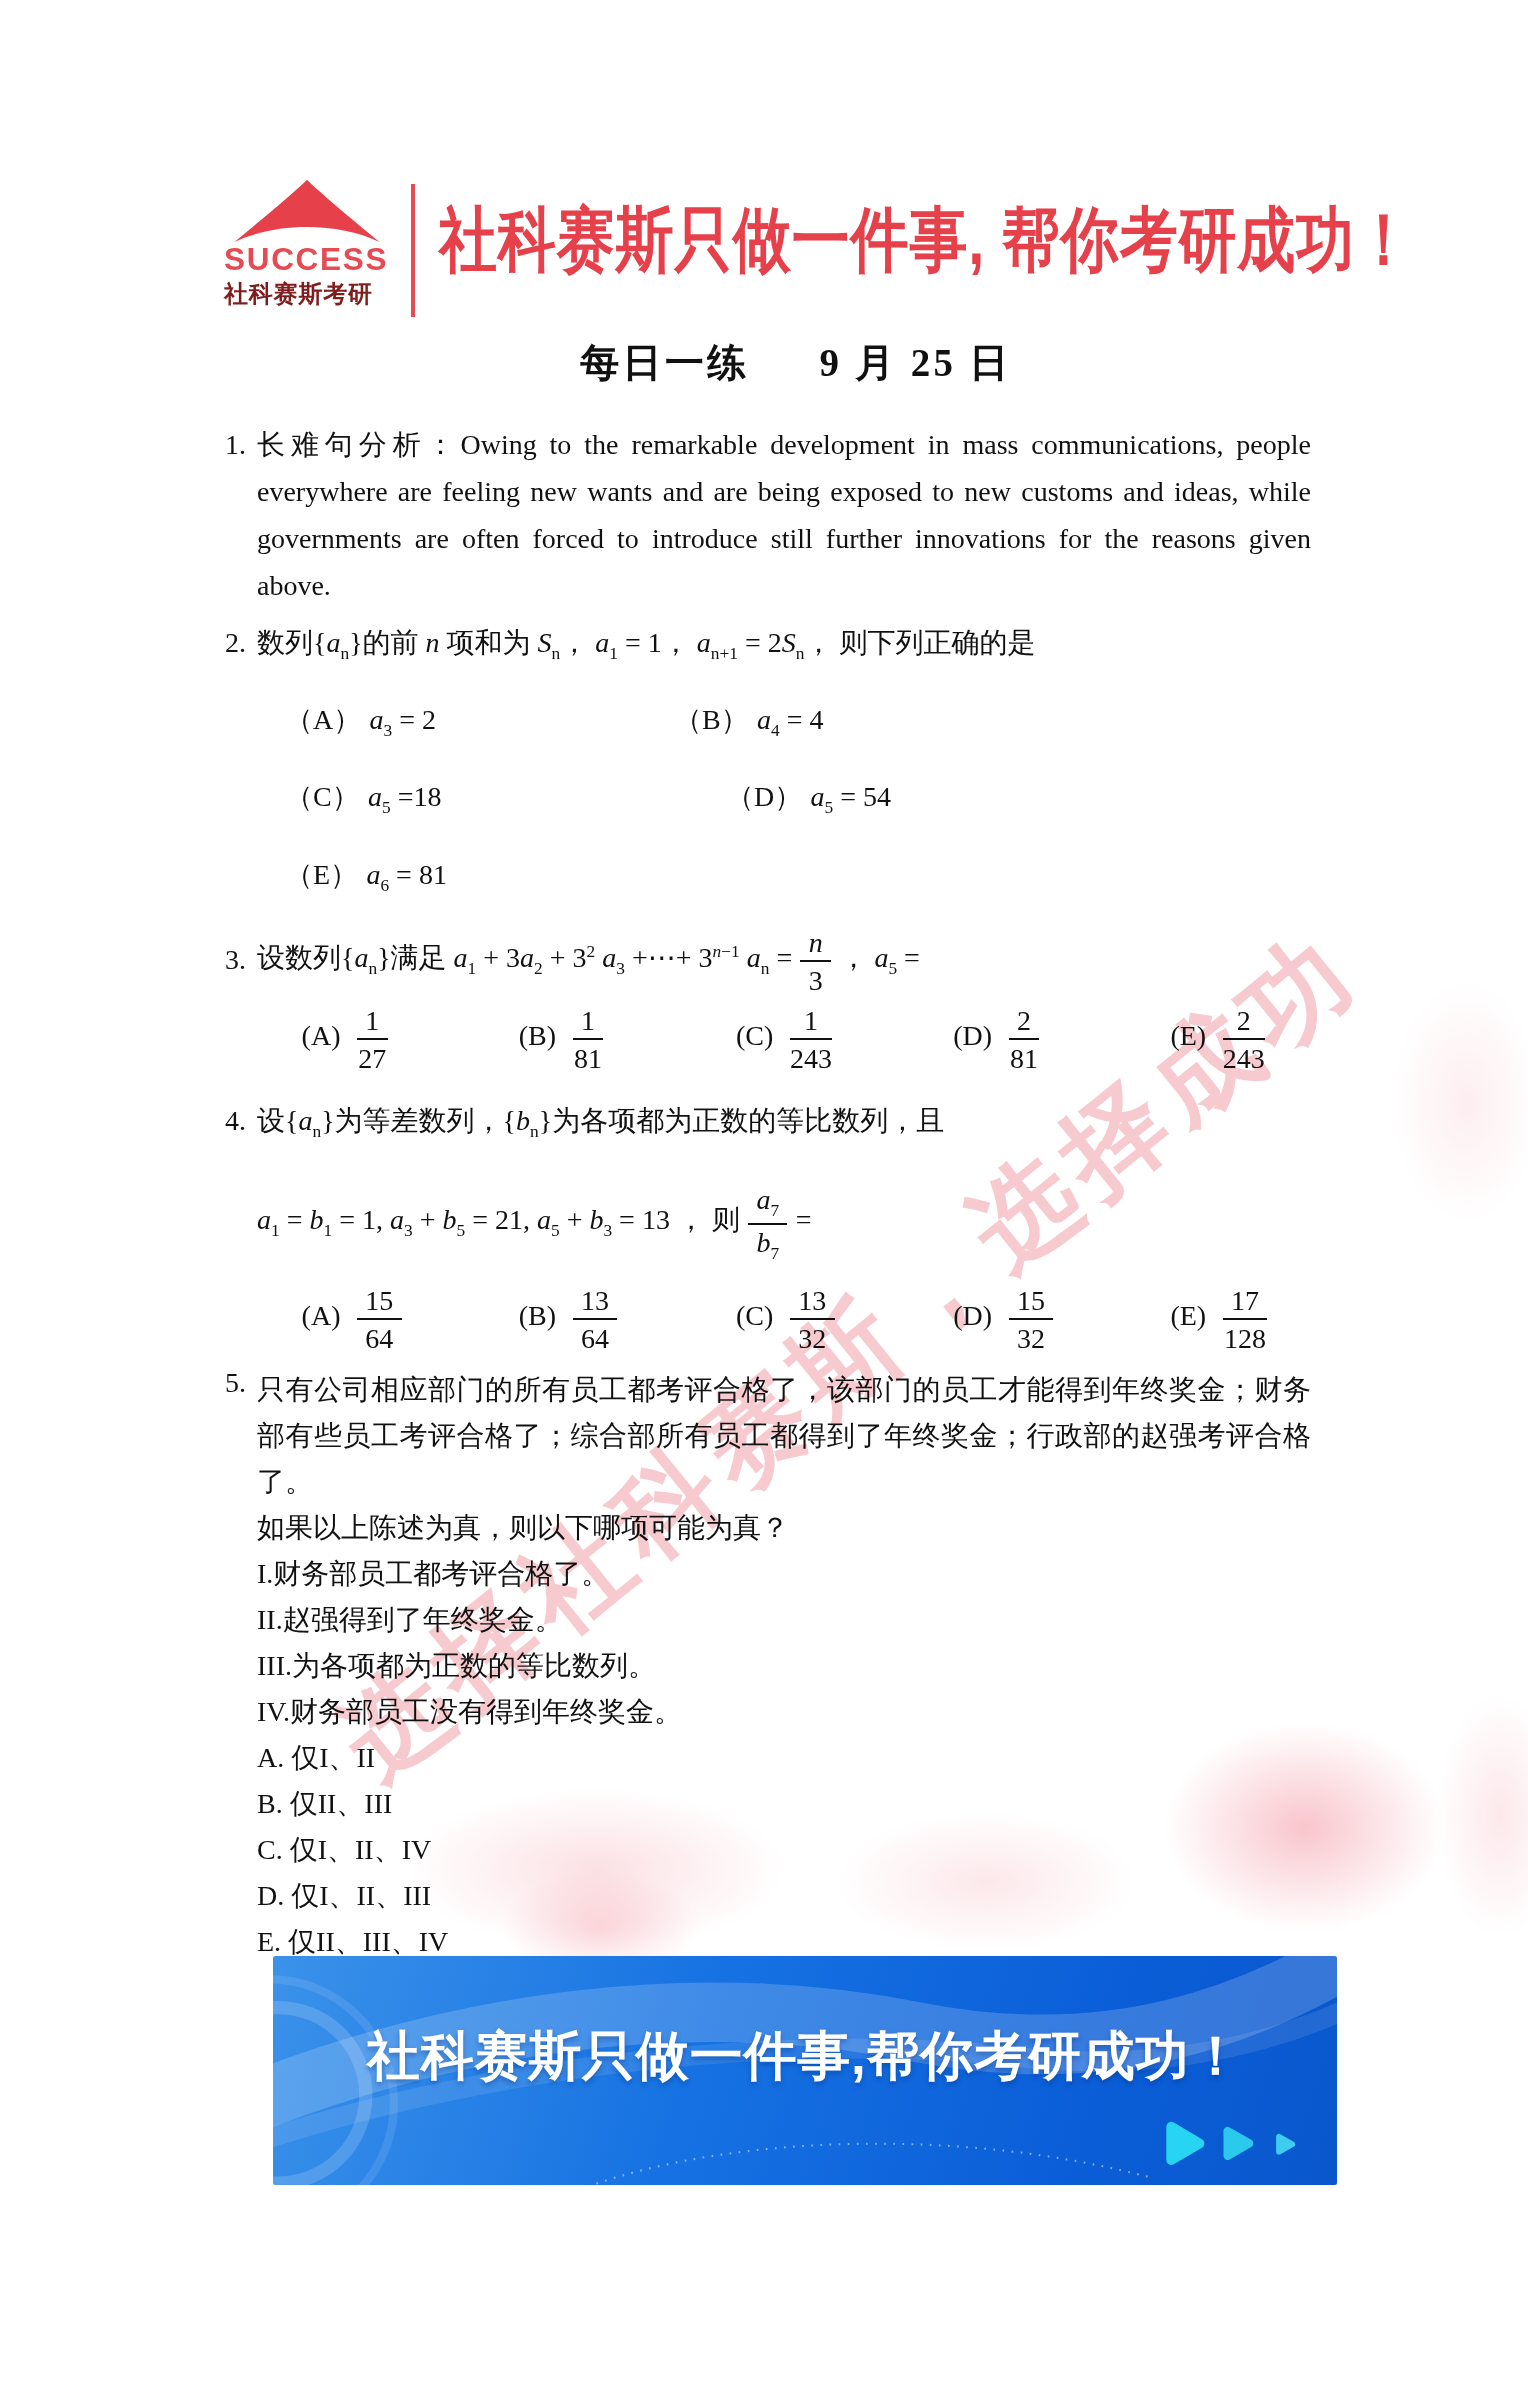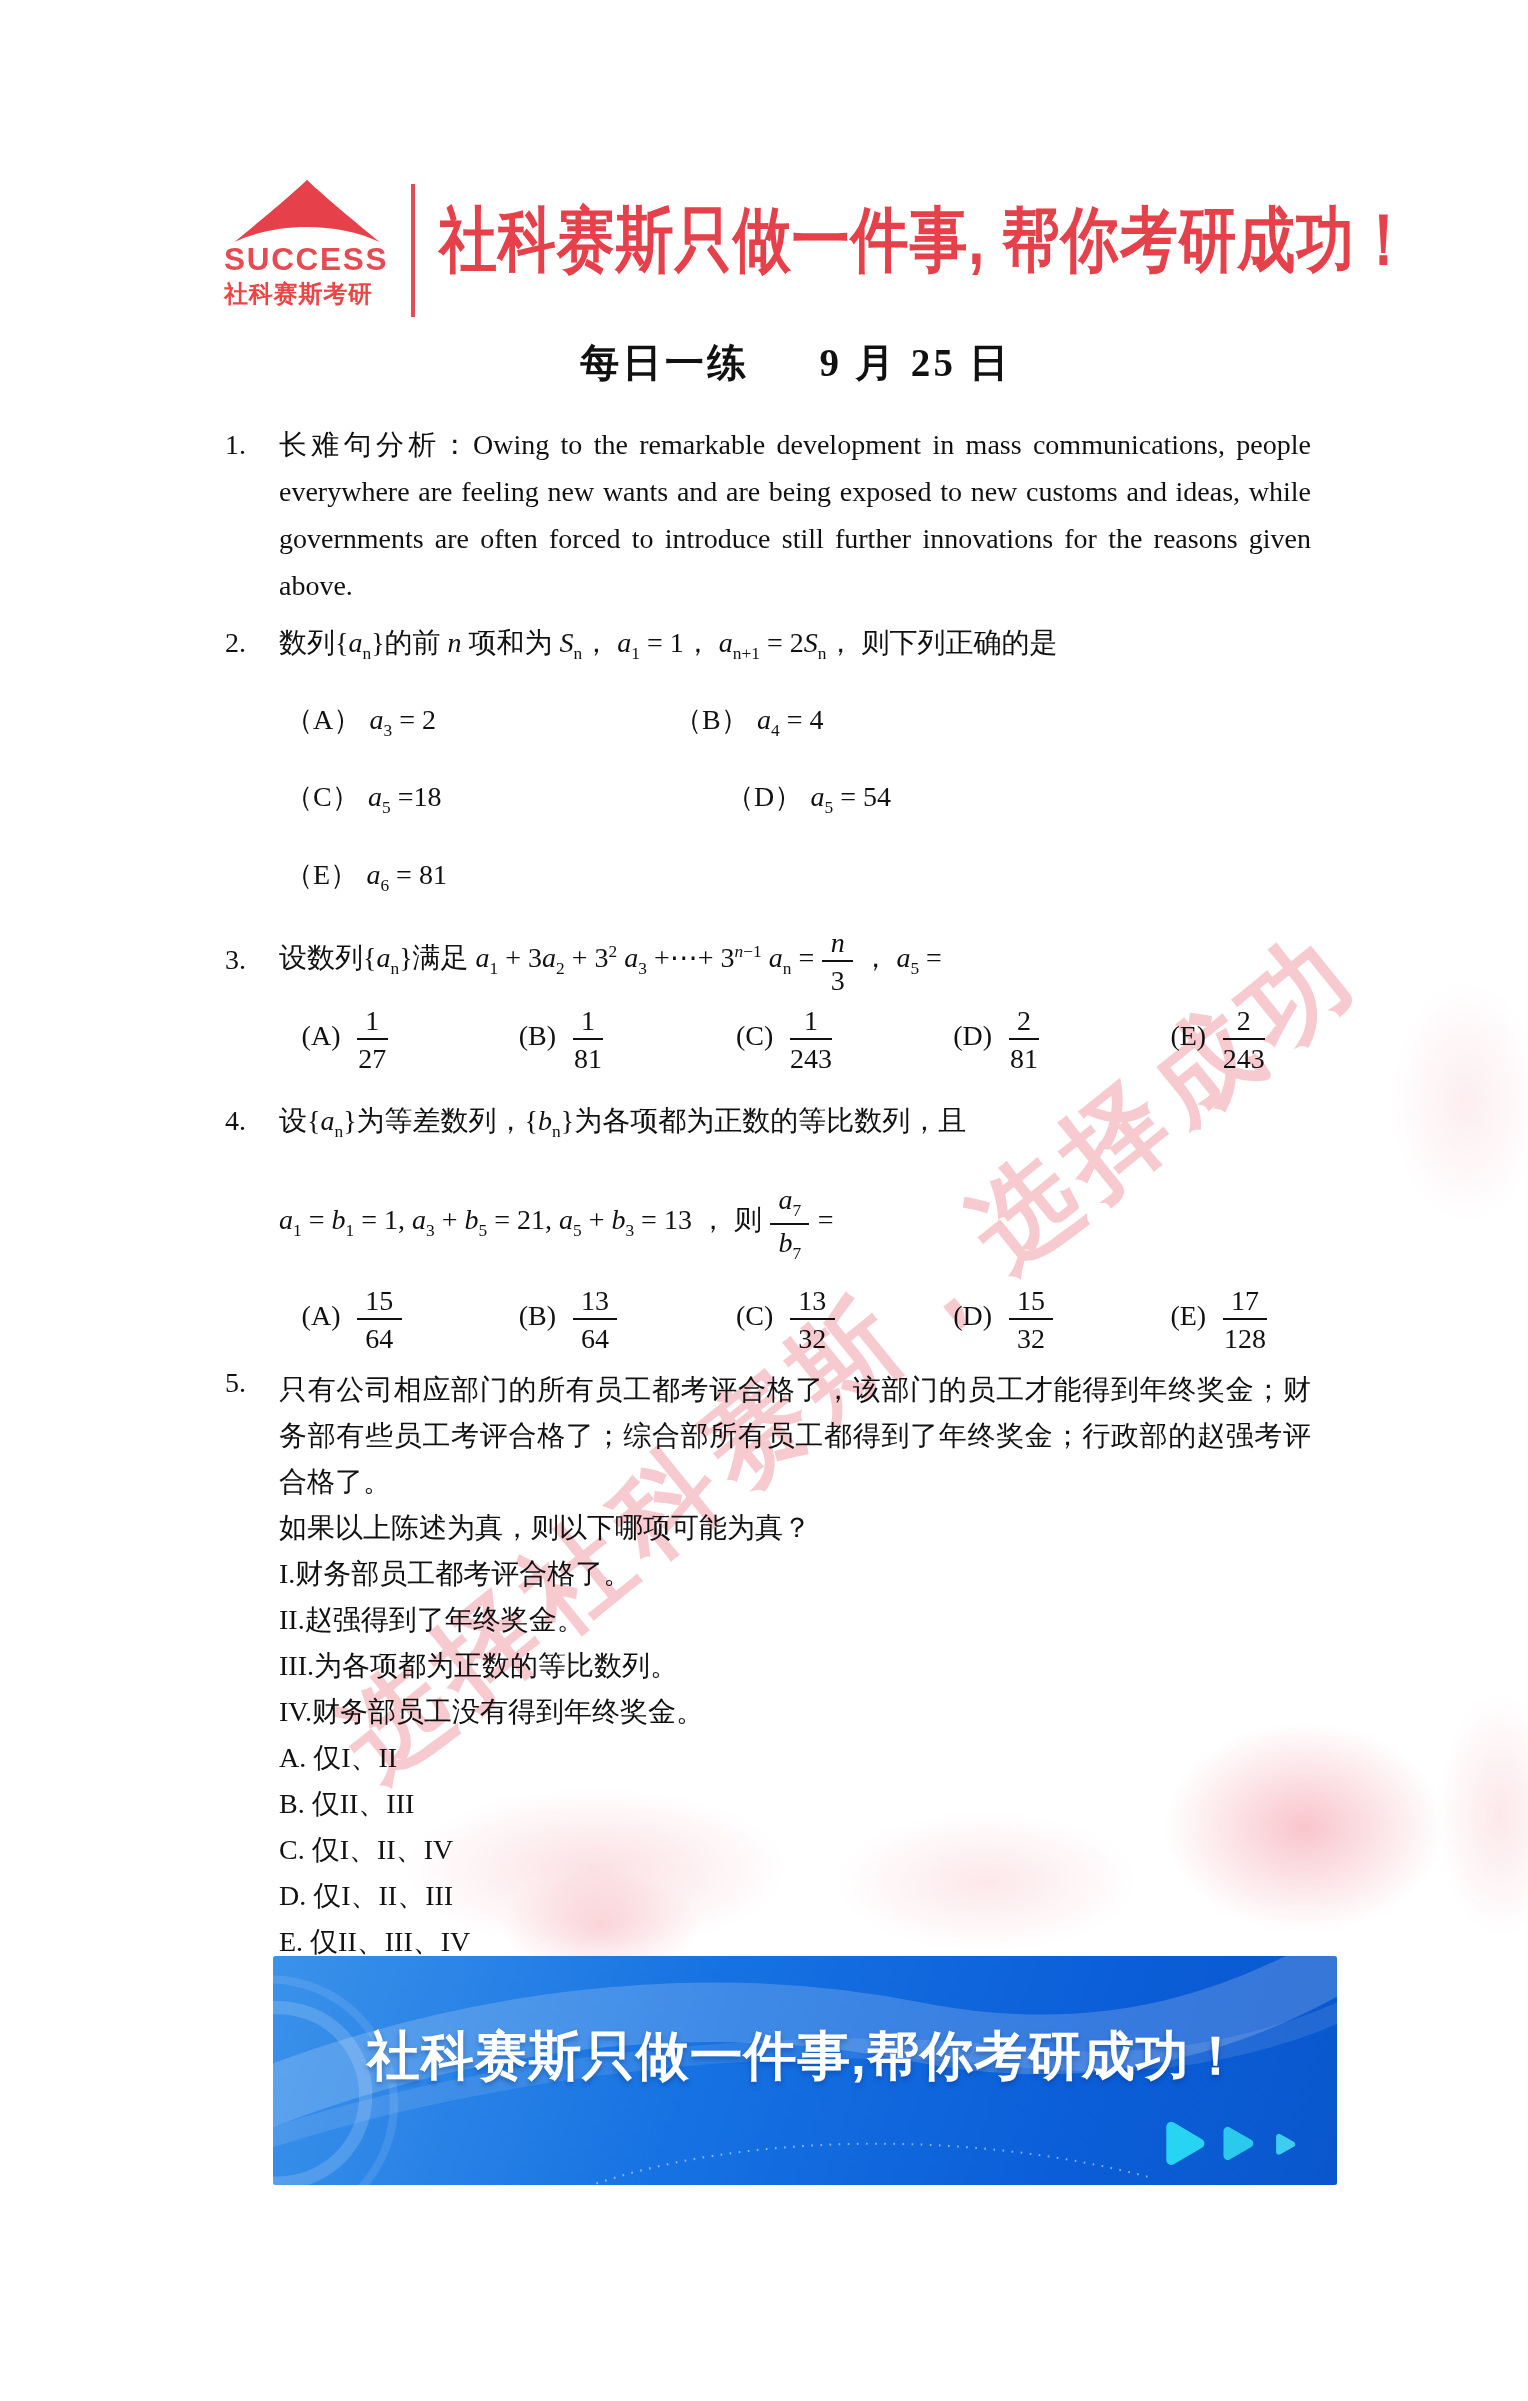--- a/index.html
+++ b/index.html
@@ -36,36 +36,36 @@
     color:rgba(242,164,173,0.58);
     z-index:1;pointer-events:none;
   }
   
   .header{position:absolute;left:219px;top:177px;width:1160px;height:146px;z-index:2;}
   .logo{position:absolute;left:5px;top:0;width:166px;text-align:left;}
   .logo svg{display:block;margin:0 auto;}
   .logo-success{font-family:"Liberation Sans","DejaVu Sans",sans-serif;
     font-weight:900;font-size:31.5px;letter-spacing:1.7px;color:#e64a52;line-height:1;margin-top:1.7px;}
   .logo-sub{font-family:"Liberation Sans","DejaVu Sans",sans-serif;
-    font-weight:bold;font-size:24px;letter-spacing:0.8px;color:#ef4444;line-height:1;margin-top:6.6px;}
+    font-weight:bold;font-size:24px;letter-spacing:0.8px;color:#7f1d1d;line-height:1;margin-top:6.6px;}
   .divider{position:absolute;left:192px;top:6.6px;width:4.1px;height:133px;background:#e64a52;}
   .slogan{
     position:absolute;left:220px;top:25px;
     font-family:"Liberation Sans","DejaVu Sans",sans-serif;
     font-weight:900;font-size:58px;color:#e6404a;white-space:nowrap;
     transform:scaleY(1.22);transform-origin:left center;letter-spacing:0.8px;
   }
   
   .title{position:absolute;left:0;top:336px;width:1528px;text-align:center;
     font-weight:bold;font-size:39px;letter-spacing:3.3px;z-index:2;padding-left:32px;}
   .title .date{margin-left:70px;}
   
   .q{position:absolute;left:225px;width:1086px;z-index:2;font-size:28px;}
   .qnum{position:absolute;left:0;top:0;}
-  .qbody{margin-left:54px;}
+  .qbody{margin-left:32px;}
   .just{text-align:justify;}
   i{font-family:"Liberation Serif","DejaVu Serif",serif;}
   sub,sup{font-size:0.62em;}
   .frac{display:inline-block;vertical-align:middle;text-align:center;margin:0 8.3px;line-height:1.05;}
   .frac .num{display:block;border-bottom:2.5px solid #111;padding:1.7px 8.3px 3.3px;}
   .frac .den{display:block;padding-top:3.3px;}
   .optrow{display:flex;margin-left:60px;align-items:center;}
   .opt{white-space:nowrap;}
   .opt .lab{margin-right:8.3px;}
   .q2row .opt{width:389px;}

